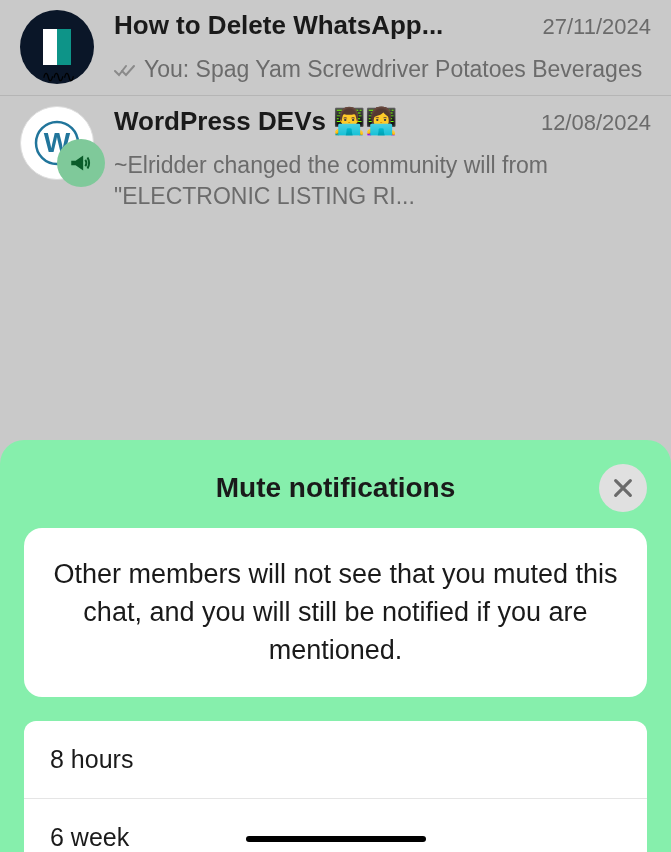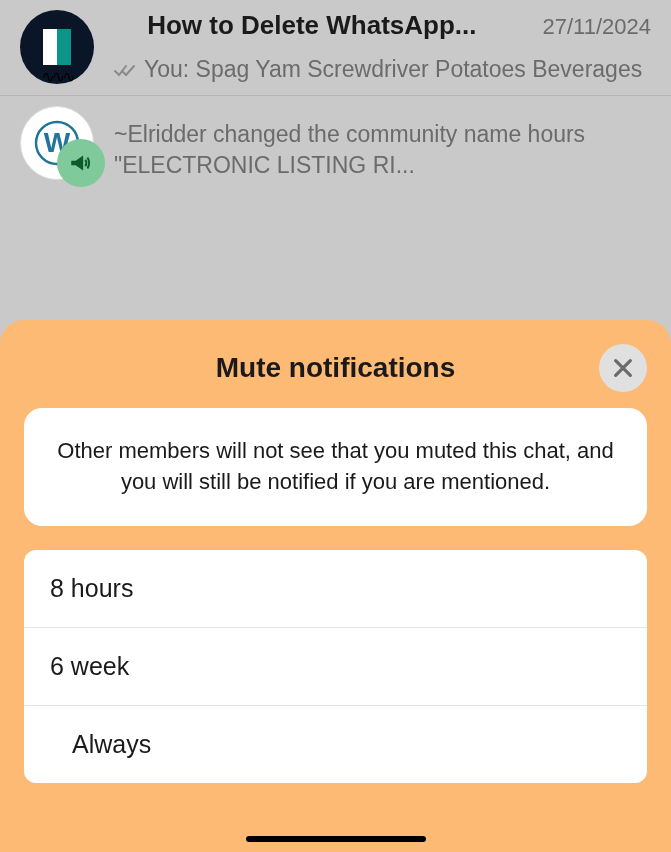--- a/index.html
+++ b/index.html
@@ -82,24 +82,23 @@
     .megaphone-icon {
       width: 26px;
       height: 26px;
     }
     .chat-content {
       flex: 1;
       min-width: 0;
     }
     .chat-header {
       display: flex;
-      justify-content: flex-end;
+      justify-content: space-between;
       align-items: baseline;
       margin-bottom: 4px;
-      gap: 43px;
     }
     .chat-title {
       font-size: 26px;
       font-weight: 700;
       color: #1a1a1a;
       white-space: nowrap;
       overflow: hidden;
       text-overflow: ellipsis;
     }
     .chat-date {
@@ -117,24 +116,24 @@
     .checkmark {
       color: #8a8a8a;
       display: inline-block;
       margin-right: 2px;
     }
     .sheet {
       position: absolute;
       bottom: 0;
       left: 0;
       right: 0;
-      background: #fdba74;
+      background: #86efac;
       border-radius: 24px 24px 0 0;
       padding: 20px 24px 24px 24px;
-      height: 532px;
+      height: 412px;
     }
     .sheet-header {
       display: flex;
       align-items: center;
       justify-content: center;
       position: relative;
       margin-bottom: 24px;
       padding-top: 12px;
     }
     .sheet-title {
@@ -160,21 +159,21 @@
       width: 22px;
       height: 22px;
     }
     .info-card {
       background: #fff;
       border-radius: 18px;
       padding: 28px 26px;
       margin-bottom: 24px;
     }
     .info-text {
-      font-size: 22px;
+      font-size: 27px;
       color: #1a1a1a;
       text-align: center;
       line-height: 1.4;
     }
     .options-card {
       background: #fff;
       border-radius: 12px;
       overflow: hidden;
     }
     .option-item {
@@ -234,21 +233,25 @@
       </svg>
       <div class="avatar-2-badge">
         <svg class="megaphone-icon" viewBox="0 0 24 24">
           <path d="M3 10 L3 14 L7 14 L14 19 L14 5 L7 10 Z" fill="#0a5c2a"></path>
           <path d="M16 9 Q18 12 16 15" stroke="#0a5c2a" stroke-width="1.8" fill="none"></path>
           <path d="M18 7 Q21 12 18 17" stroke="#0a5c2a" stroke-width="1.8" fill="none"></path>
         </svg>
       </div>
     </div>
     <div class="chat-content">
-      <div class="chat-message">~Elridder changed the community name hours "ELECTRONIC LISTING RI...</div>
+      <div class="chat-header">
+        <div class="chat-title">WordPress DEVs 👨‍💻👩‍💻</div>
+        <div class="chat-date">12/08/2024</div>
+      </div>
+      <div class="chat-message">~Elridder changed the community will from "ELECTRONIC LISTING RI...</div>
     </div>
   </div>
 </div>
 
 <div class="sheet">
   <div class="sheet-header">
     <div class="sheet-title">Mute notifications</div>
     <button class="close-button">
       <svg class="close-icon" viewBox="0 0 24 24">
         <path d="M4 4 L20 20 M20 4 L4 20" stroke="#6b6b6b" stroke-width="3.5" stroke-linecap="round"></path>

